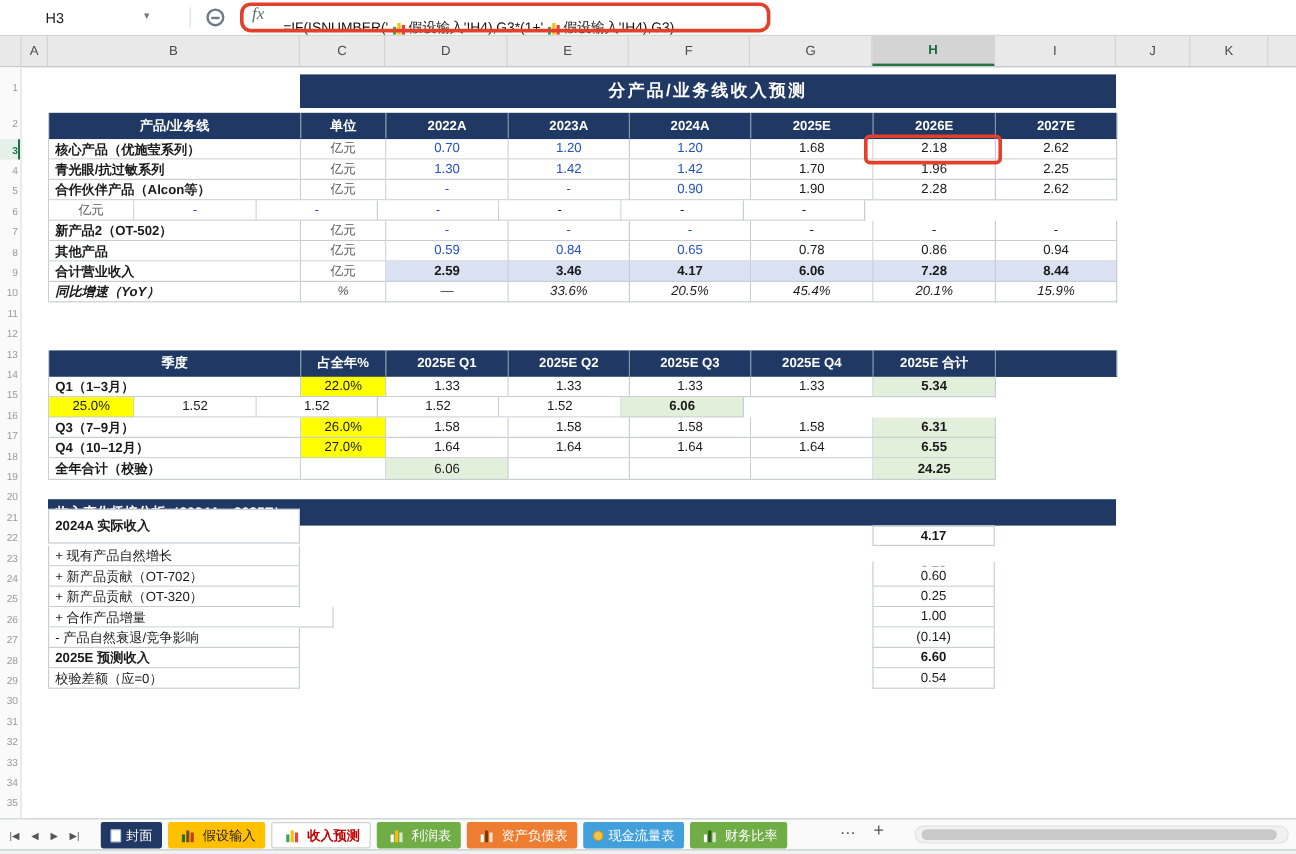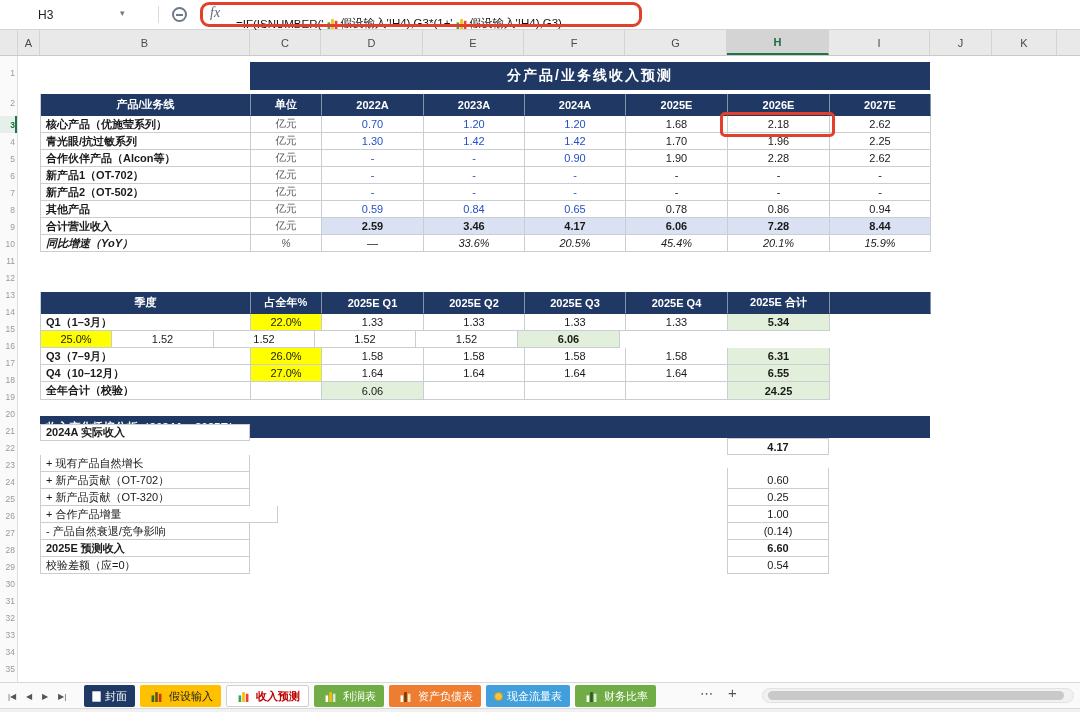--- a/index.html
+++ b/index.html
@@ -199,21 +199,20 @@
       <div class="cell wB label">合作伙伴产品（Alcon等）</div>
       <div class="cell wC unit">亿元</div>
       <div class="cell wD blue">-</div>
       <div class="cell wE blue">-</div>
       <div class="cell wF blue">0.90</div>
       <div class="cell wG">1.90</div>
       <div class="cell wH">2.28</div>
       <div class="cell wI">2.62</div>
     </div>
     <div class="row" style="top:111px;height:17px">
-      <div class="cell wB label">新产品1（OT-702）</div>
       <div class="cell wC unit">亿元</div>
       <div class="cell wD blue">-</div>
       <div class="cell wE blue">-</div>
       <div class="cell wF blue">-</div>
       <div class="cell wG">-</div>
       <div class="cell wH">-</div>
       <div class="cell wI">-</div>
     </div>
     <div class="row" style="top:128px;height:17px">
       <div class="cell wB label">新产品2（OT-502）</div>
@@ -306,21 +305,21 @@
       <div class="cell wC"></div>
       <div class="cell wD bgg">6.06</div>
       <div class="cell wE"></div>
       <div class="cell wF"></div>
       <div class="cell wG"></div>
       <div class="cell wH bgg bold">24.25</div>
     </div>
 
     <div class="navy secbar" style="left:40px;top:360px;width:890px;height:22px">收入变化桥接分析（2024A→2025E）</div>
 
-    <div class="abs-cell lbl bt bold" style="left:40px;top:368px;width:210px;height:17px">2024A 实际收入</div>
+    <div class="abs-cell lbl bt bold" style="left:40px;top:368px;width:210px;height:29px">2024A 实际收入</div>
     <div class="abs-cell bt bold" style="left:727px;top:382px;width:102px;height:17px">4.17</div>
 
     <div class="abs-cell lbl" style="left:40px;top:399px;width:210px;height:17px">+ 现有产品自然增长</div>
     <div class="abs-cell bgy" style="left:727px;top:412px;width:102px;height:17px">0.72</div>
 
     <div class="abs-cell lbl" style="left:40px;top:416px;width:210px;height:17px">+ 新产品贡献（OT-702）</div>
     <div class="abs-cell bgy" style="left:727px;top:416px;width:102px;height:17px">0.60</div>
 
     <div class="abs-cell lbl" style="left:40px;top:433px;width:210px;height:17px">+ 新产品贡献（OT-320）</div>
     <div class="abs-cell bgy" style="left:727px;top:433px;width:102px;height:17px">0.25</div>

